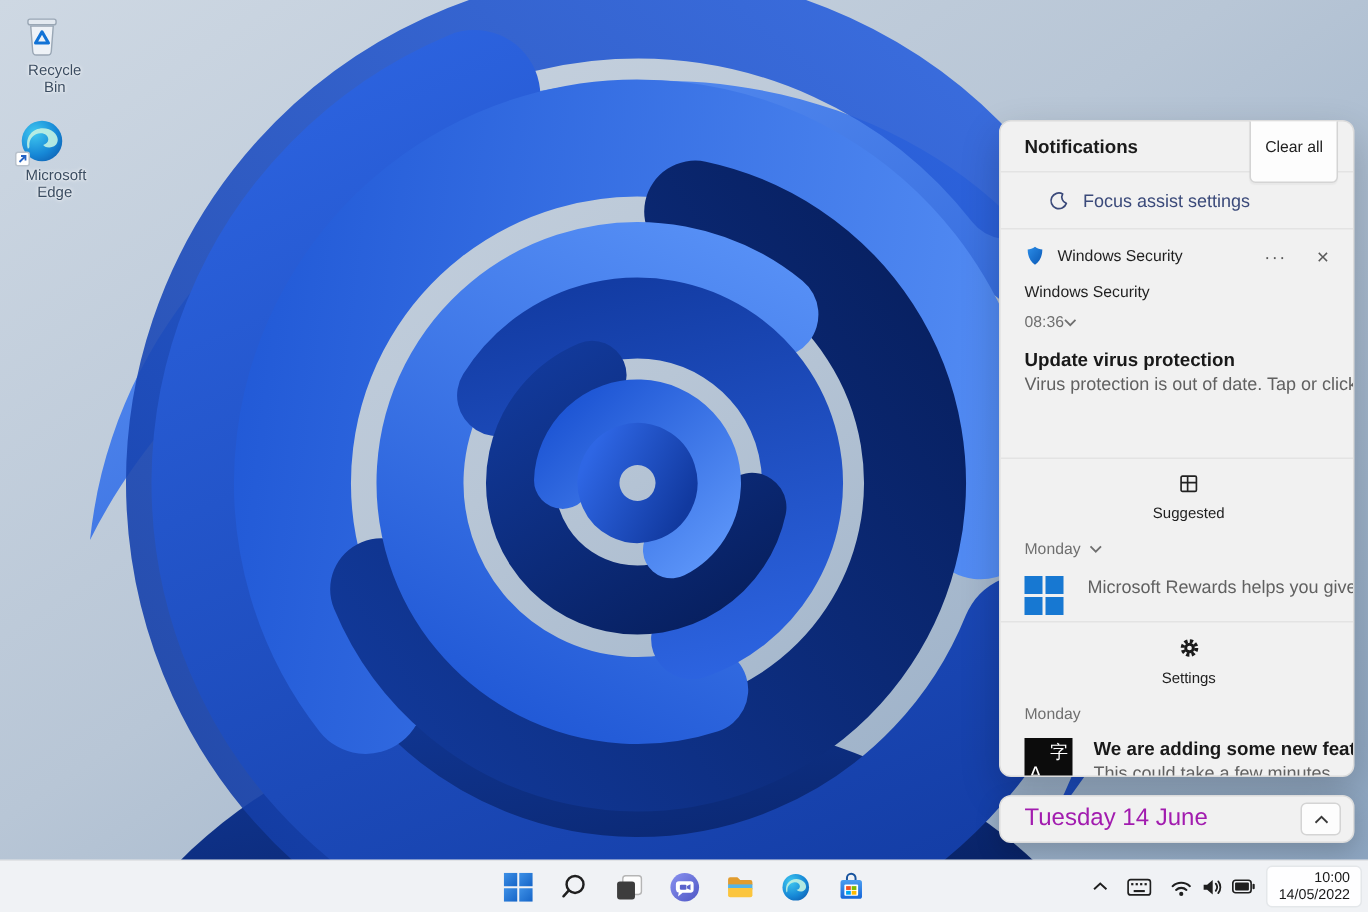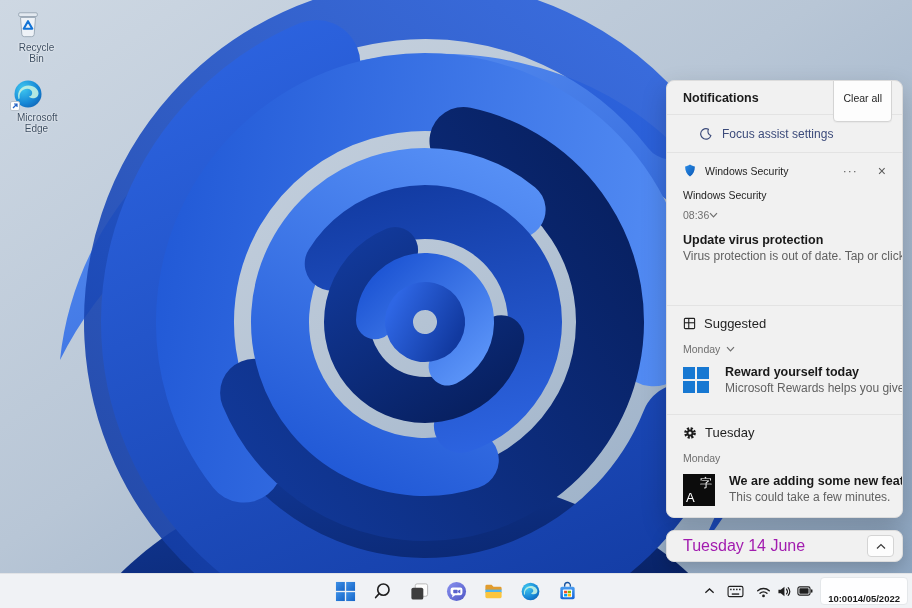--- a/index.html
+++ b/index.html
@@ -45,21 +45,21 @@
   .g-set{height:106px;border-bottom:none;}
   .grow{display:flex;align-items:center;}
   .app-name{font-size:10.5px;color:#1f1f1f;margin-left:8px;flex:1;}
   .gh-more{font-size:12px;color:#5a5a5a;letter-spacing:1px;margin-right:20px;cursor:pointer;}
   .gh-close{font-size:14px;color:#5a5a5a;margin-right:16px;cursor:pointer;line-height:12px;}
   .sec-sub{font-size:10.5px;margin-top:11px;color:#1f1f1f;}
   .time-row{margin-top:8px;display:flex;align-items:center;gap:0;color:#6f6f6f;font-size:10.5px;cursor:pointer;}
   .n-title{font-size:12.5px;font-weight:bold;color:#191919;margin-top:12px;}
   .n-body{font-size:12px;color:#616161;margin-top:2px;white-space:nowrap;overflow:hidden;}
   .more-note{margin-top:10px;}
-  .sect-head{display:flex;align-items:center;gap:8px;font-size:13px;color:#1f1f1f;}
+  .sect-head{display:flex;align-items:center;gap:8px;font-size:10px;color:#1f1f1f;flex-direction:column;}
   .day-row{margin-top:12px;display:flex;align-items:center;gap:6px;font-size:10.5px;color:#6f6f6f;cursor:pointer;}
   .card-row{margin-top:10px;display:flex;align-items:flex-start;cursor:pointer;}
   .card-txt{flex:1;min-width:0;margin-left:16px;}
   .card-txt .n-title{margin-top:0;white-space:nowrap;overflow:hidden;}
   .ms-logo{width:26px;height:26px;display:grid;grid-template-columns:12px 12px;grid-template-rows:12px 12px;gap:2px;margin-top:2px;}
   .ms-logo i{background:#1778d2;}
   .lang-badge{width:32px;height:32px;background:#0c0c0c;position:relative;flex:0 0 32px;}
   .lang-badge .zi{position:absolute;top:1px;right:3px;color:#fff;font-size:12px;}
   .lang-badge .a{position:absolute;bottom:1px;left:3px;color:#fff;font-size:13px;}
   
@@ -78,22 +78,22 @@
     background:#f0f2f5;border-top:1px solid rgba(0,0,0,.06);
     display:flex;align-items:center;justify-content:center;
   }
   .tb-center{display:flex;align-items:center;gap:7px;}
   .tb-btn{width:30px;height:30px;border-radius:4px;display:flex;align-items:center;justify-content:center;cursor:pointer;}
   .tray{position:absolute;right:4px;top:0;height:34px;display:flex;align-items:center;gap:2px;}
   .tray-btn{height:28px;border-radius:4px;display:flex;align-items:center;justify-content:center;cursor:pointer;padding:0 5px;}
   .tray-cluster{display:flex;align-items:center;gap:6px;}
   .clock{
     height:28px;border-radius:4px;background:rgba(255,255,255,.92);border:1px solid #e4e7ea;
-    box-sizing:border-box;display:flex;justify-content:center;
-    align-items:flex-end;padding:0 7px;cursor:pointer;min-width:56px;font-weight:bold;
+    box-sizing:border-box;display:flex;flex-direction:column;justify-content:center;
+    align-items:flex-end;padding:0 7px;cursor:pointer;min-width:56px;
   }
   .clock span{font-size:9.5px;line-height:11px;color:#1b1b1b;white-space:nowrap;}
 </style>
 </head>
 <body>
 
 <svg class="wallpaper" viewBox="0 0 912 608" preserveAspectRatio="none">
   <defs>
     <linearGradient id="sky" x1="0" y1="0" x2="1" y2="1">
       <stop offset="0" stop-color="#ced8e3"></stop>
@@ -227,34 +227,33 @@
       </svg>
     </div>
     <div class="card-row">
       <div class="ms-logo">
           <i></i>
           <i></i>
           <i></i>
           <i></i>
         </div>
       <div class="card-txt">
-        <div class="n-title">Reward yourself today</div>
         <div class="n-body">Microsoft Rewards helps you give back</div>
       </div>
     </div>
   </div>
 
   <div class="group g-set">
     <div class="sect-head">
       <svg width="14" height="14" viewBox="0 0 16 16">
         <circle cx="8" cy="8" r="5.2" fill="none" stroke="#1b1b1b" stroke-width="3" stroke-dasharray="2.4 1.7"></circle>
         <circle cx="8" cy="8" r="4" fill="#1b1b1b"></circle>
         <circle cx="8" cy="8" r="1.8" fill="#f1f1f1"></circle>
       </svg>
-      <span>Tuesday</span>
+      <span>Settings</span>
     </div>
     <div class="day-row">
       <span>Monday</span>
     </div>
     <div class="card-row">
       <div class="lang-badge">
         <span class="zi">字</span>
         <span class="a">A</span>
       </div>
       <div class="card-txt" style="margin-left:14px;">

